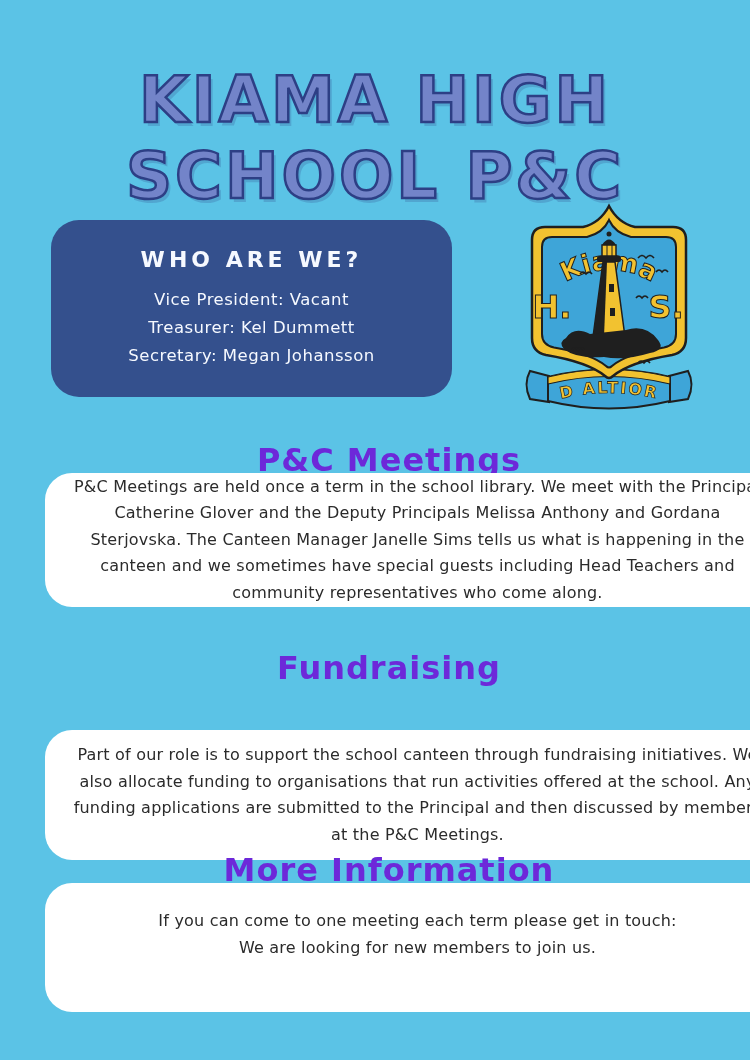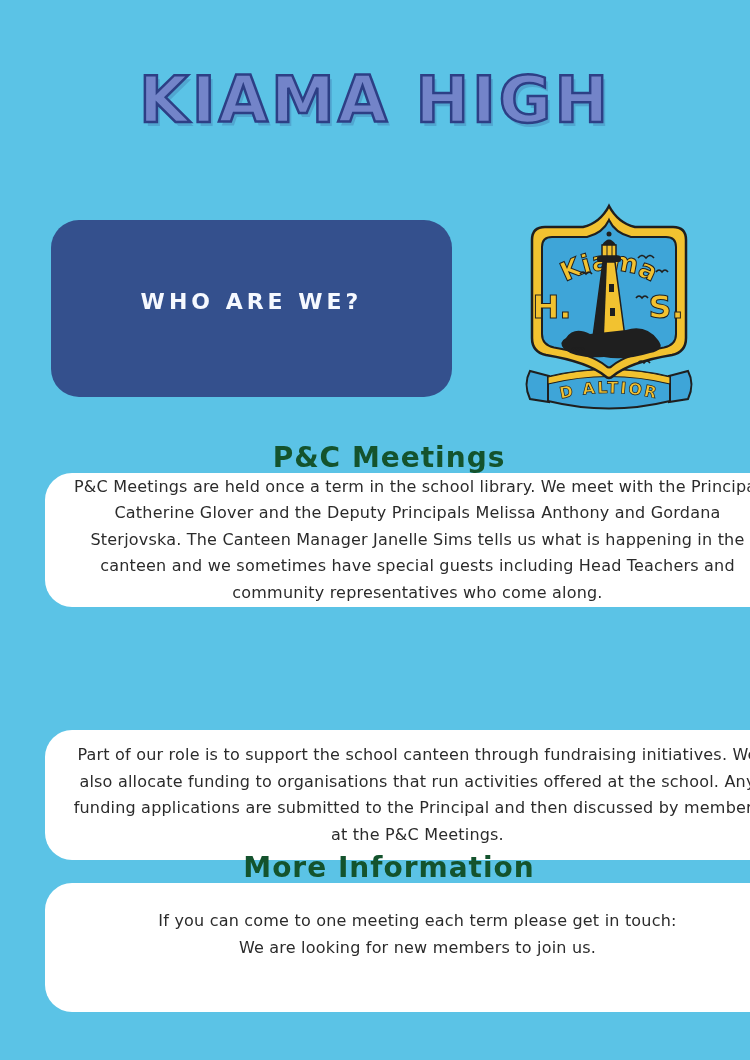--- a/index.html
+++ b/index.html
@@ -37,21 +37,21 @@
     font-size:16.5px; line-height:28px; letter-spacing:0.5px;
   }
 
   
   .crest{ position:absolute; left:508px; top:200px; width:202px; height:214px; }
   .crest svg{ width:100%; height:100%; display:block; }
 
   
   .sec-h{
     position:absolute; left:0; width:100%; text-align:center;
-    color:#14532d; font-size:28px; font-weight:800; letter-spacing:1px;padding-left:28px;
+    color:#6d28d9; font-size:32px; font-weight:800; letter-spacing:1px;padding-left:28px;
   }
   .sec-h.h-meetings{ top:441px; }
   .sec-h.h-fundraising{ top:649px; }
   .sec-h.h-info{ top:851px;text-align:center; }
 
   
   .white-box{
     position:absolute; left:45px; width:745px;
     background:#ffffff; border-radius:27px;
     display:flex; flex-direction:column; justify-content:center;
@@ -64,24 +64,28 @@
   .box-info{ top:883px; height:129px; }
   .box-info .spacer{ height:26px; }
 </style>
 </head>
 <body>
 
 <div class="poster">
 
   <h1 class="title">
     <span>KIAMA HIGH</span>
+    <span>SCHOOL P&amp;C</span>
   </h1>
 
   <section class="who-box">
     <h2>WHO ARE WE?</h2>
+    <p>Vice President: Vacant</p>
+    <p>Treasurer: Kel Dummett</p>
+    <p>Secretary: Megan Johansson</p>
   </section>
 
   <div class="crest">
     <svg viewBox="0 0 202 214" xmlns="http://www.w3.org/2000/svg">
 
       <g>
         <path d="M41 176 L22 171 Q15 184 22 199 L41 202 Z" fill="#3ea5d8" stroke="#1f1f1f" stroke-width="2"></path>
         <path d="M161 176 L180 171 Q187 184 180 199 L161 202 Z" fill="#3ea5d8" stroke="#1f1f1f" stroke-width="2"></path>
         <path d="M40 177 Q101 162 162 177 L162 201 Q101 216 40 201 Z" fill="#3ea5d8" stroke="#1f1f1f" stroke-width="2"></path>
         <path d="M40 177 Q101 162 162 177 L162 184 Q101 169 40 184 Z" fill="#f2c230" stroke="#1f1f1f" stroke-width="1.2"></path>
@@ -129,20 +133,21 @@
         <textPath href="#mottoArc" startOffset="50%" text-anchor="middle">AD ALTIORA</textPath>
       </text>
     </svg>
   </div>
 
   <h3 class="sec-h h-meetings">P&amp;C Meetings</h3>
   <section class="white-box box-meetings">
     <p>P&amp;C Meetings are held once a term in the school library. We meet with the Principal Catherine Glover and the Deputy Principals Melissa Anthony and Gordana Sterjovska. The Canteen Manager Janelle Sims tells us what is happening in the canteen and we sometimes have special guests including Head Teachers and community representatives who come along.</p>
   </section>
 
+  <h3 class="sec-h h-fundraising">Fundraising</h3>
   <section class="white-box box-fundraising">
     <p>Part of our role is to support the school canteen through fundraising initiatives. We also allocate funding to organisations that run activities offered at the school. Any funding applications are submitted to the Principal and then discussed by members at the P&amp;C Meetings.</p>
   </section>
 
   <h3 class="sec-h h-info">More Information</h3>
   <section class="white-box box-info">
     <p>If you can come to one meeting each term please get in touch:</p>
     <p>We are looking for new members to join us.</p>
     <div class="spacer"></div>
   </section>

